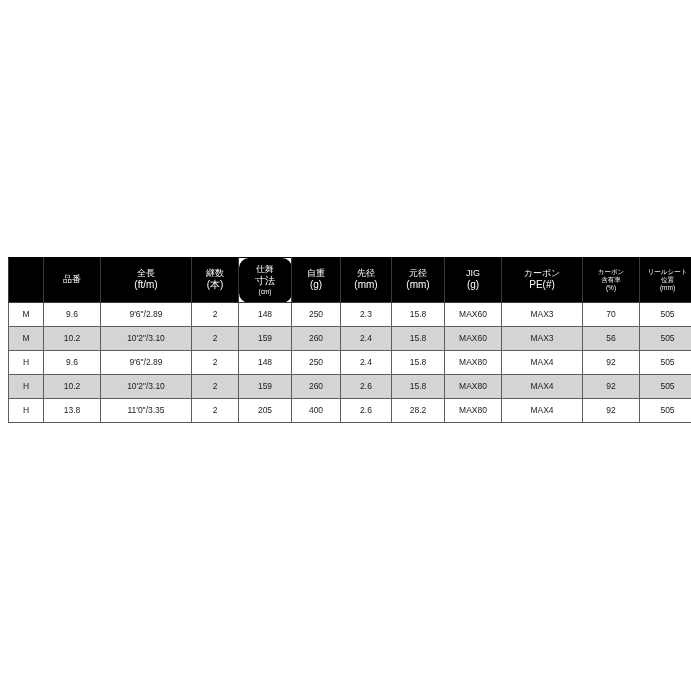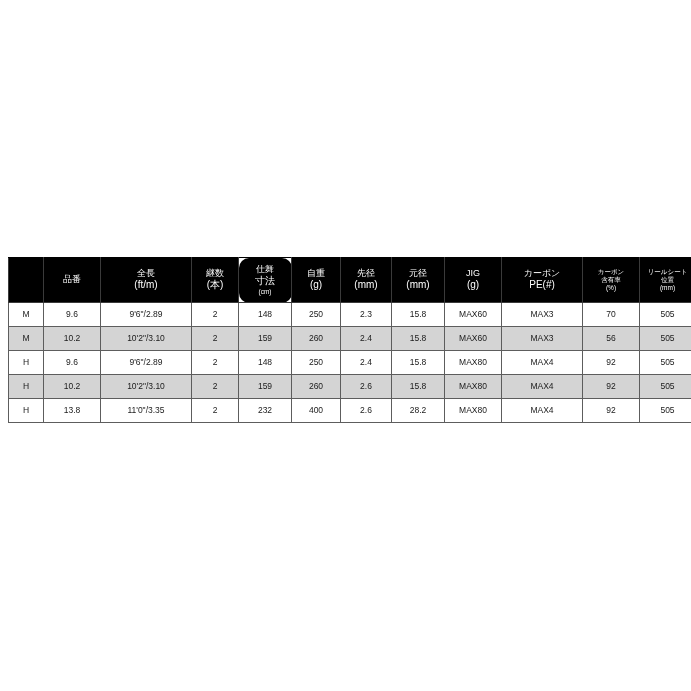--- a/index.html
+++ b/index.html
@@ -189,21 +189,21 @@
         <td>MAX80</td>
         <td>MAX4</td>
         <td>92</td>
         <td>505</td>
       </tr>
       <tr class="odd">
         <td>H</td>
         <td>13.8</td>
         <td>11'0"/3.35</td>
         <td>2</td>
-        <td>232</td>
+        <td>205</td>
         <td>400</td>
         <td>2.6</td>
         <td>28.2</td>
         <td>MAX80</td>
         <td>MAX4</td>
         <td>92</td>
         <td>505</td>
       </tr>
     </tbody>
   </table>

